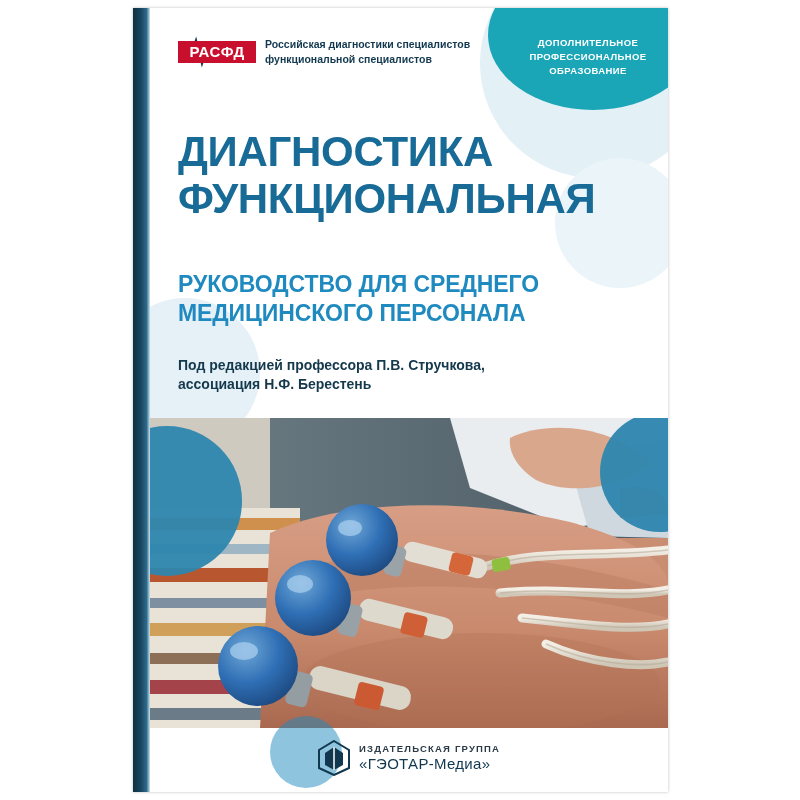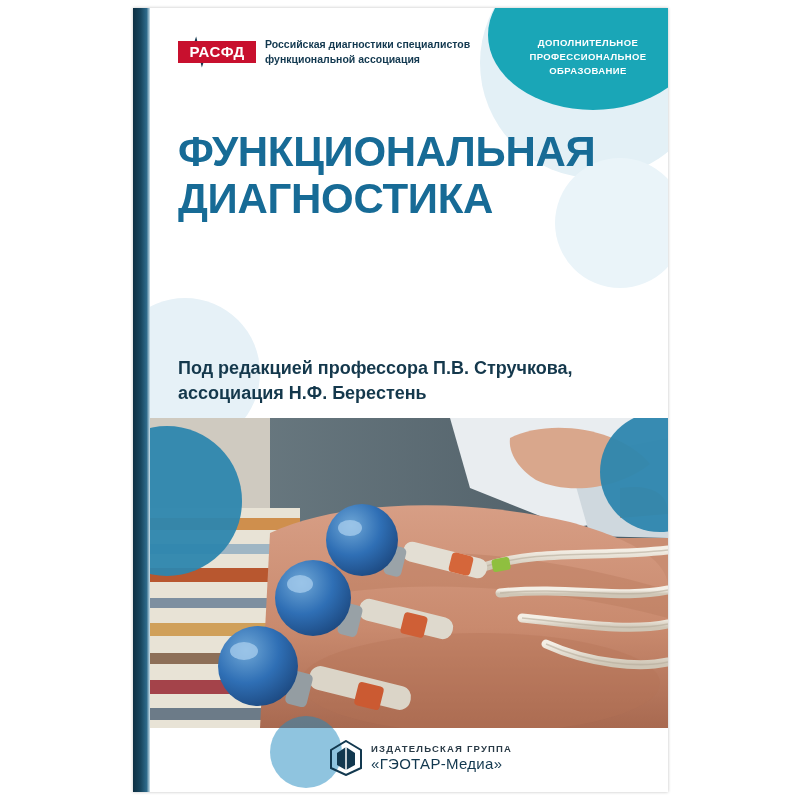--- a/index.html
+++ b/index.html
@@ -166,21 +166,21 @@
     line-height: 1.25;
     letter-spacing: -0.1px;
     z-index: 5;
   }
   .editors {
     position: absolute;
     left: 28px;
     top: 348px;
     width: 450px;
     color: #14384c;
-    font-size: 18px;
+    font-size: 14px;
     font-weight: bold;
     line-height: 1.38;
     z-index: 5;
   }
 
   
   .photo {
     position: absolute;
     left: 0;
     top: 410px;
@@ -224,21 +224,20 @@
     background: #1f8abf;
     opacity: 0.5;
   }
   .pub {
     position: absolute;
     left: 168px;
     top: 12px;
     display: flex;
     align-items: center;
     gap: 9px;
-    margin-left: 12px;
   }
   .pub-logo { width: 32px; height: 36px; }
   .pub-text {
     color: #12384f;
     line-height: 1.25;
   }
   .pub-text .l1 {
     font-size: 9.5px;
     letter-spacing: 1.2px;
     font-weight: bold;
@@ -274,29 +273,33 @@
         <div class="assoc">
           <div class="assoc-mark">
             <svg class="wave" viewBox="0 0 74 36">
               <path d="M0 18 L12 18 L16 6 L22 30 L28 12 L33 18 L74 18" fill="none" stroke="#12384f" stroke-width="2"></path>
             </svg>
             <div class="red-band"></div>
             <div class="mark-text">РАСФД</div>
           </div>
           <div class="assoc-lines">
             <div>Российская диагностики специалистов</div>
-            <div>функциональной ассоциация</div>
+            <div>функциональной специалистов</div>
           </div>
         </div>
 
         <div class="title-main">
+          <div>ДИАГНОСТИКА</div>
           <div>ФУНКЦИОНАЛЬНАЯ</div>
-          <div>ДИАГНОСТИКА</div>
         </div>
 
+        <div class="title-sub">
+          <div>РУКОВОДСТВО ДЛЯ СРЕДНЕГО</div>
+          <div>МЕДИЦИНСКОГО ПЕРСОНАЛА</div>
+        </div>
 
         <div class="editors">
           <div>Под редакцией профессора П.В. Стручкова,</div>
           <div>ассоциация Н.Ф. Берестень</div>
         </div>
       </div>
 
       <div class="photo">
         <svg width="518" height="310" viewBox="0 0 518 310">
           <defs>

